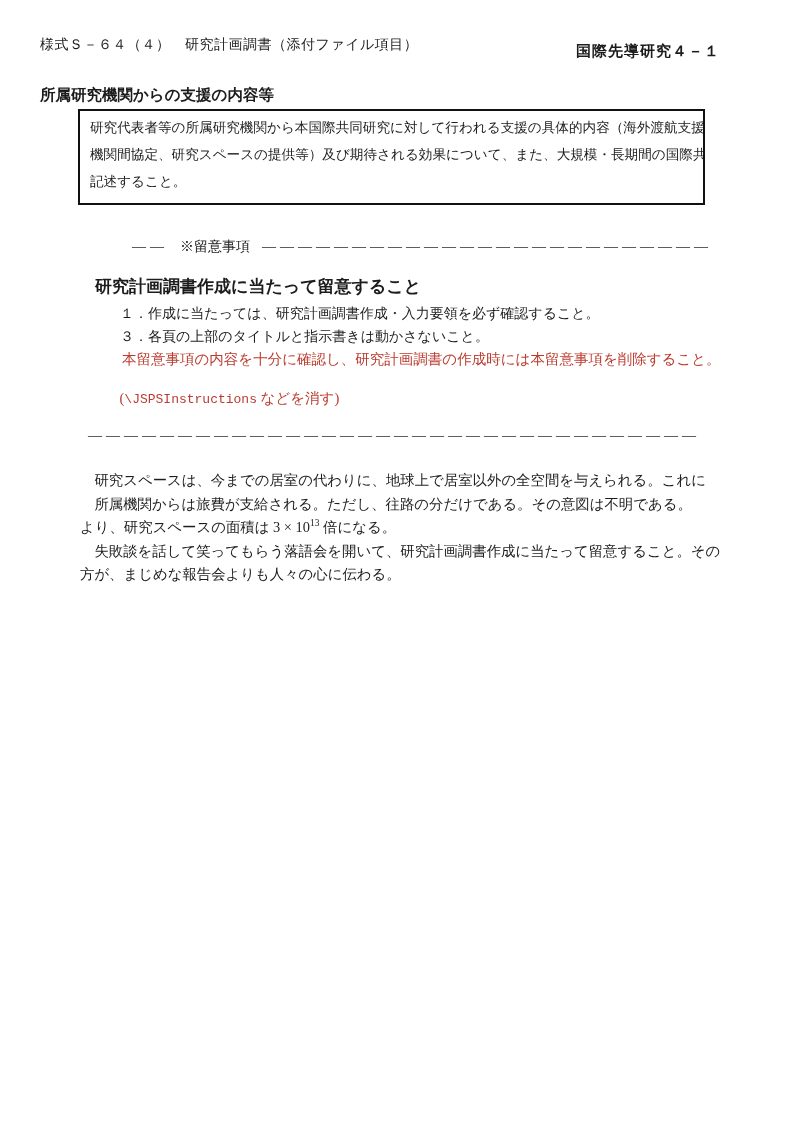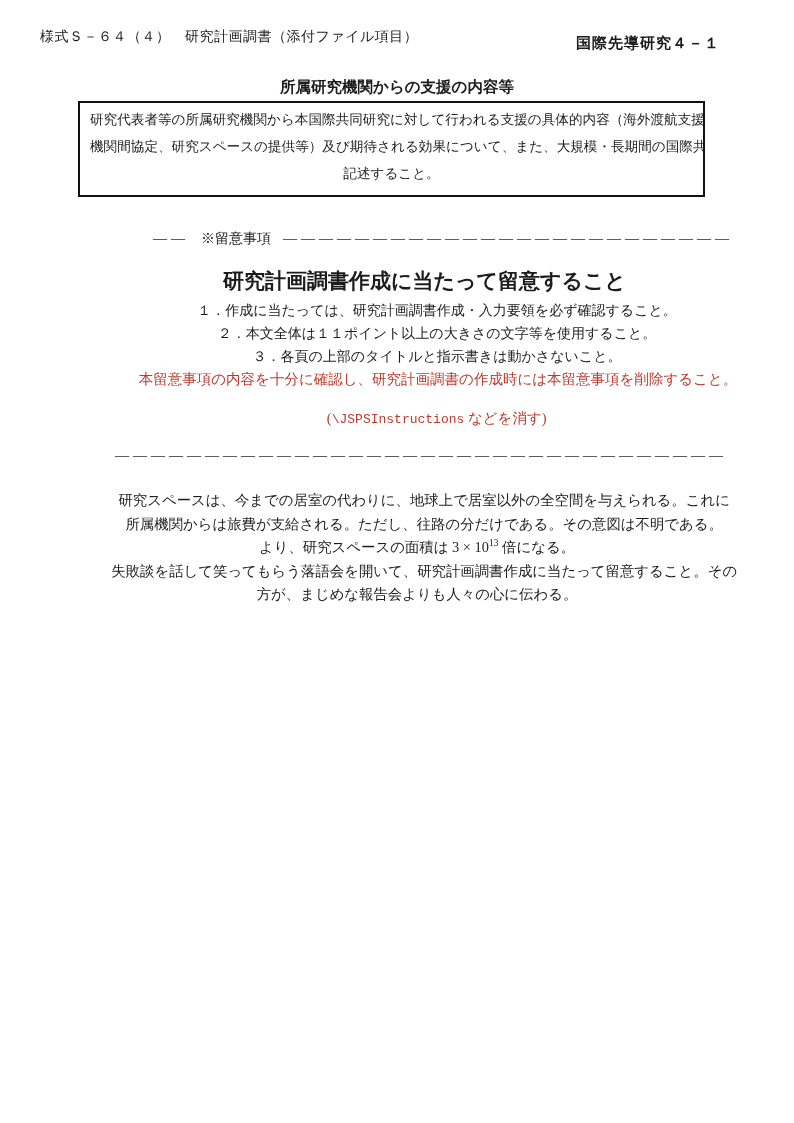--- a/index.html
+++ b/index.html
@@ -6,25 +6,24 @@
     margin: 0;
     padding: 0;
     background: #ffffff;
   }
   .page {
     position: relative;
     width: 794px;
     height: 1123px;
     background: #ffffff;
     box-sizing: border-box;
-    padding: 28px 40px 0 40px;
+    padding: 36px 40px 0 40px;
     font-family: "Liberation Serif", "DejaVu Serif", serif;
     color: #1c1c1c;
     overflow: hidden;
-    text-align: center;
   }
   .line { white-space: pre; }
 
   
   .header-row {
     display: flex;
     justify-content: space-between;
     align-items: flex-start;
   }
   .header-left {
@@ -68,21 +67,21 @@
     white-space: pre;
   }
   .dash-run { letter-spacing: 4px; }
   .notes-divider .label { margin: 0 12px; }
 
   .notes-heading {
     margin-top: 3px;
     margin-left: 55px;
     font-family: "Liberation Sans", "DejaVu Sans", sans-serif;
     font-weight: bold;
-    font-size: 21px;
+    font-size: 17px;
   }
   .notes-list {
     margin-top: 4px;
     margin-left: 80px;
     font-size: 14px;
     line-height: 23px;
   }
 
   .red { color: var(--warning-red, #bb3b2e); }
   .warning-line1 {
@@ -137,21 +136,20 @@
   </div>
 
   <div class="notes-divider">
     <span class="dash-run">——</span><span class="label">※留意事項</span><span class="dash-run">—————————————————————————</span>
   </div>
 
   <div class="notes-heading line">研究計画調書作成に当たって留意すること</div>
 
   <div class="notes-list">
     <div class="line">１．作成に当たっては、研究計画調書作成・入力要領を必ず確認すること。</div>
-    <div class="line">２．本文全体は１１ポイント以上の大きさの文字等を使用すること。</div>
     <div class="line">３．各頁の上部のタイトルと指示書きは動かさないこと。</div>
   </div>
 
   <div class="warning-line1 red line">本留意事項の内容を十分に確認し、研究計画調書の作成時には本留意事項を削除すること。</div>
 
   <div class="warning-line2 red line">
     <span>(</span><span class="mono">\JSPSInstructions</span><span> などを消す)</span>
   </div>
 
   <div class="bottom-dashes dash-run line">——————————————————————————————————</div>

